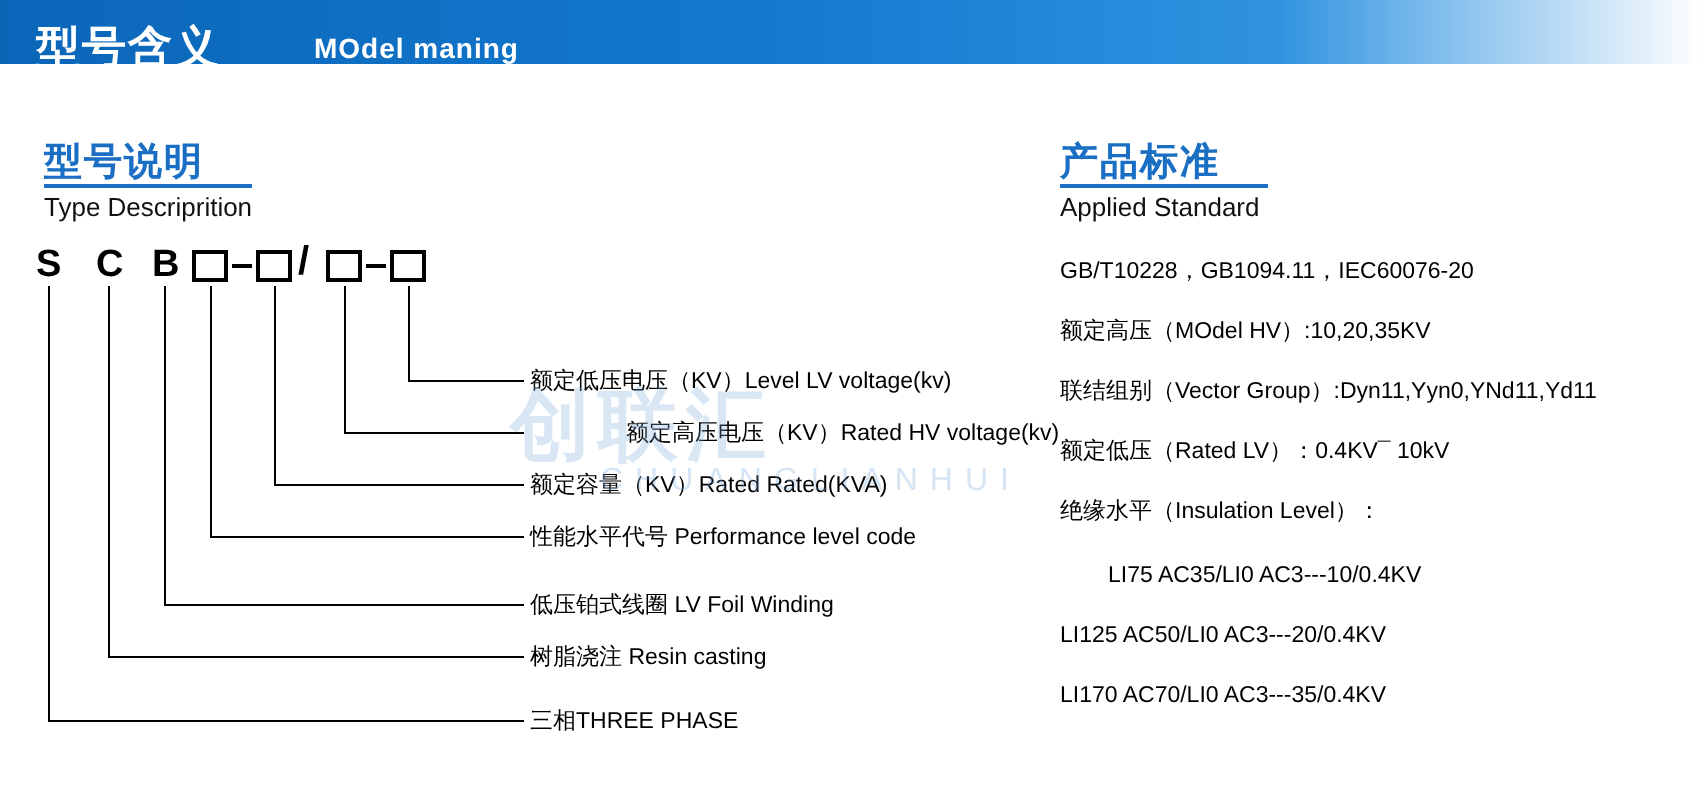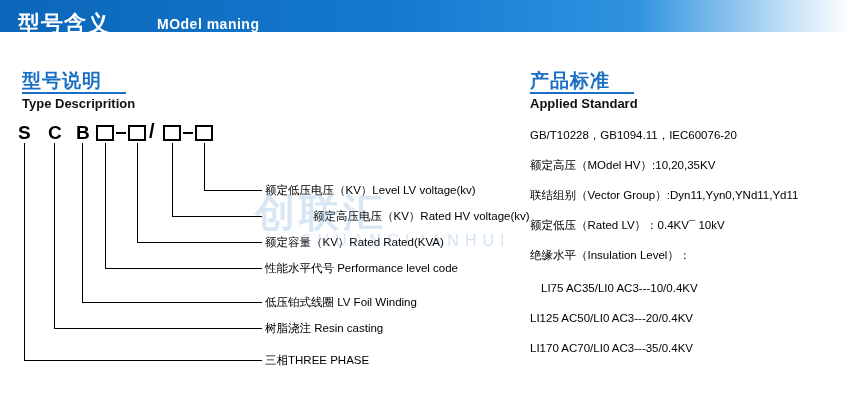--- a/index.html
+++ b/index.html
@@ -47,21 +47,21 @@
     position: absolute;
     color: #1a6fc4;
     font-size: 19px;
     font-weight: bold;
     letter-spacing: 1px;
   }
   .sec-title-en {
     position: absolute;
     color: #111111;
     font-size: 13px;
-    font-weight: bold;
+    font-weight: normal;
   }
   .underline {
     position: absolute;
     height: 2px;
     background: #1a6fc4;
   }
 
   
   .code-char {
     position: absolute;
@@ -196,15 +196,15 @@
 <div class="leader-label" style="left:265px; top:353px;">三相THREE PHASE</div>
 
 <div class="watermark">创联汇</div>
 <div class="watermark-sub">CHUANGLIANHUI</div>
 
 <div class="std-line" style="left:530px; top:128px;">GB/T10228，GB1094.11，IEC60076-20</div>
 <div class="std-line" style="left:530px; top:158px;">额定高压（MOdel HV）:10,20,35KV</div>
 <div class="std-line" style="left:530px; top:188px;">联结组别（Vector Group）:Dyn11,Yyn0,YNd11,Yd11</div>
 <div class="std-line" style="left:530px; top:218px;">额定低压（Rated LV）：0.4KV¯ 10kV</div>
 <div class="std-line" style="left:530px; top:248px;text-align:right;">绝缘水平（Insulation Level）：</div>
-<div class="std-line" style="left:541px; top:282px;">LI75 AC35/LI0 AC3---10/0.4KV</div>
+<div class="std-line" style="left:554px; top:282px;">LI75 AC35/LI0 AC3---10/0.4KV</div>
 <div class="std-line" style="left:530px; top:312px;">LI125 AC50/LI0 AC3---20/0.4KV</div>
 <div class="std-line" style="left:530px; top:342px;">LI170 AC70/LI0 AC3---35/0.4KV</div>
 
 </body></html>

